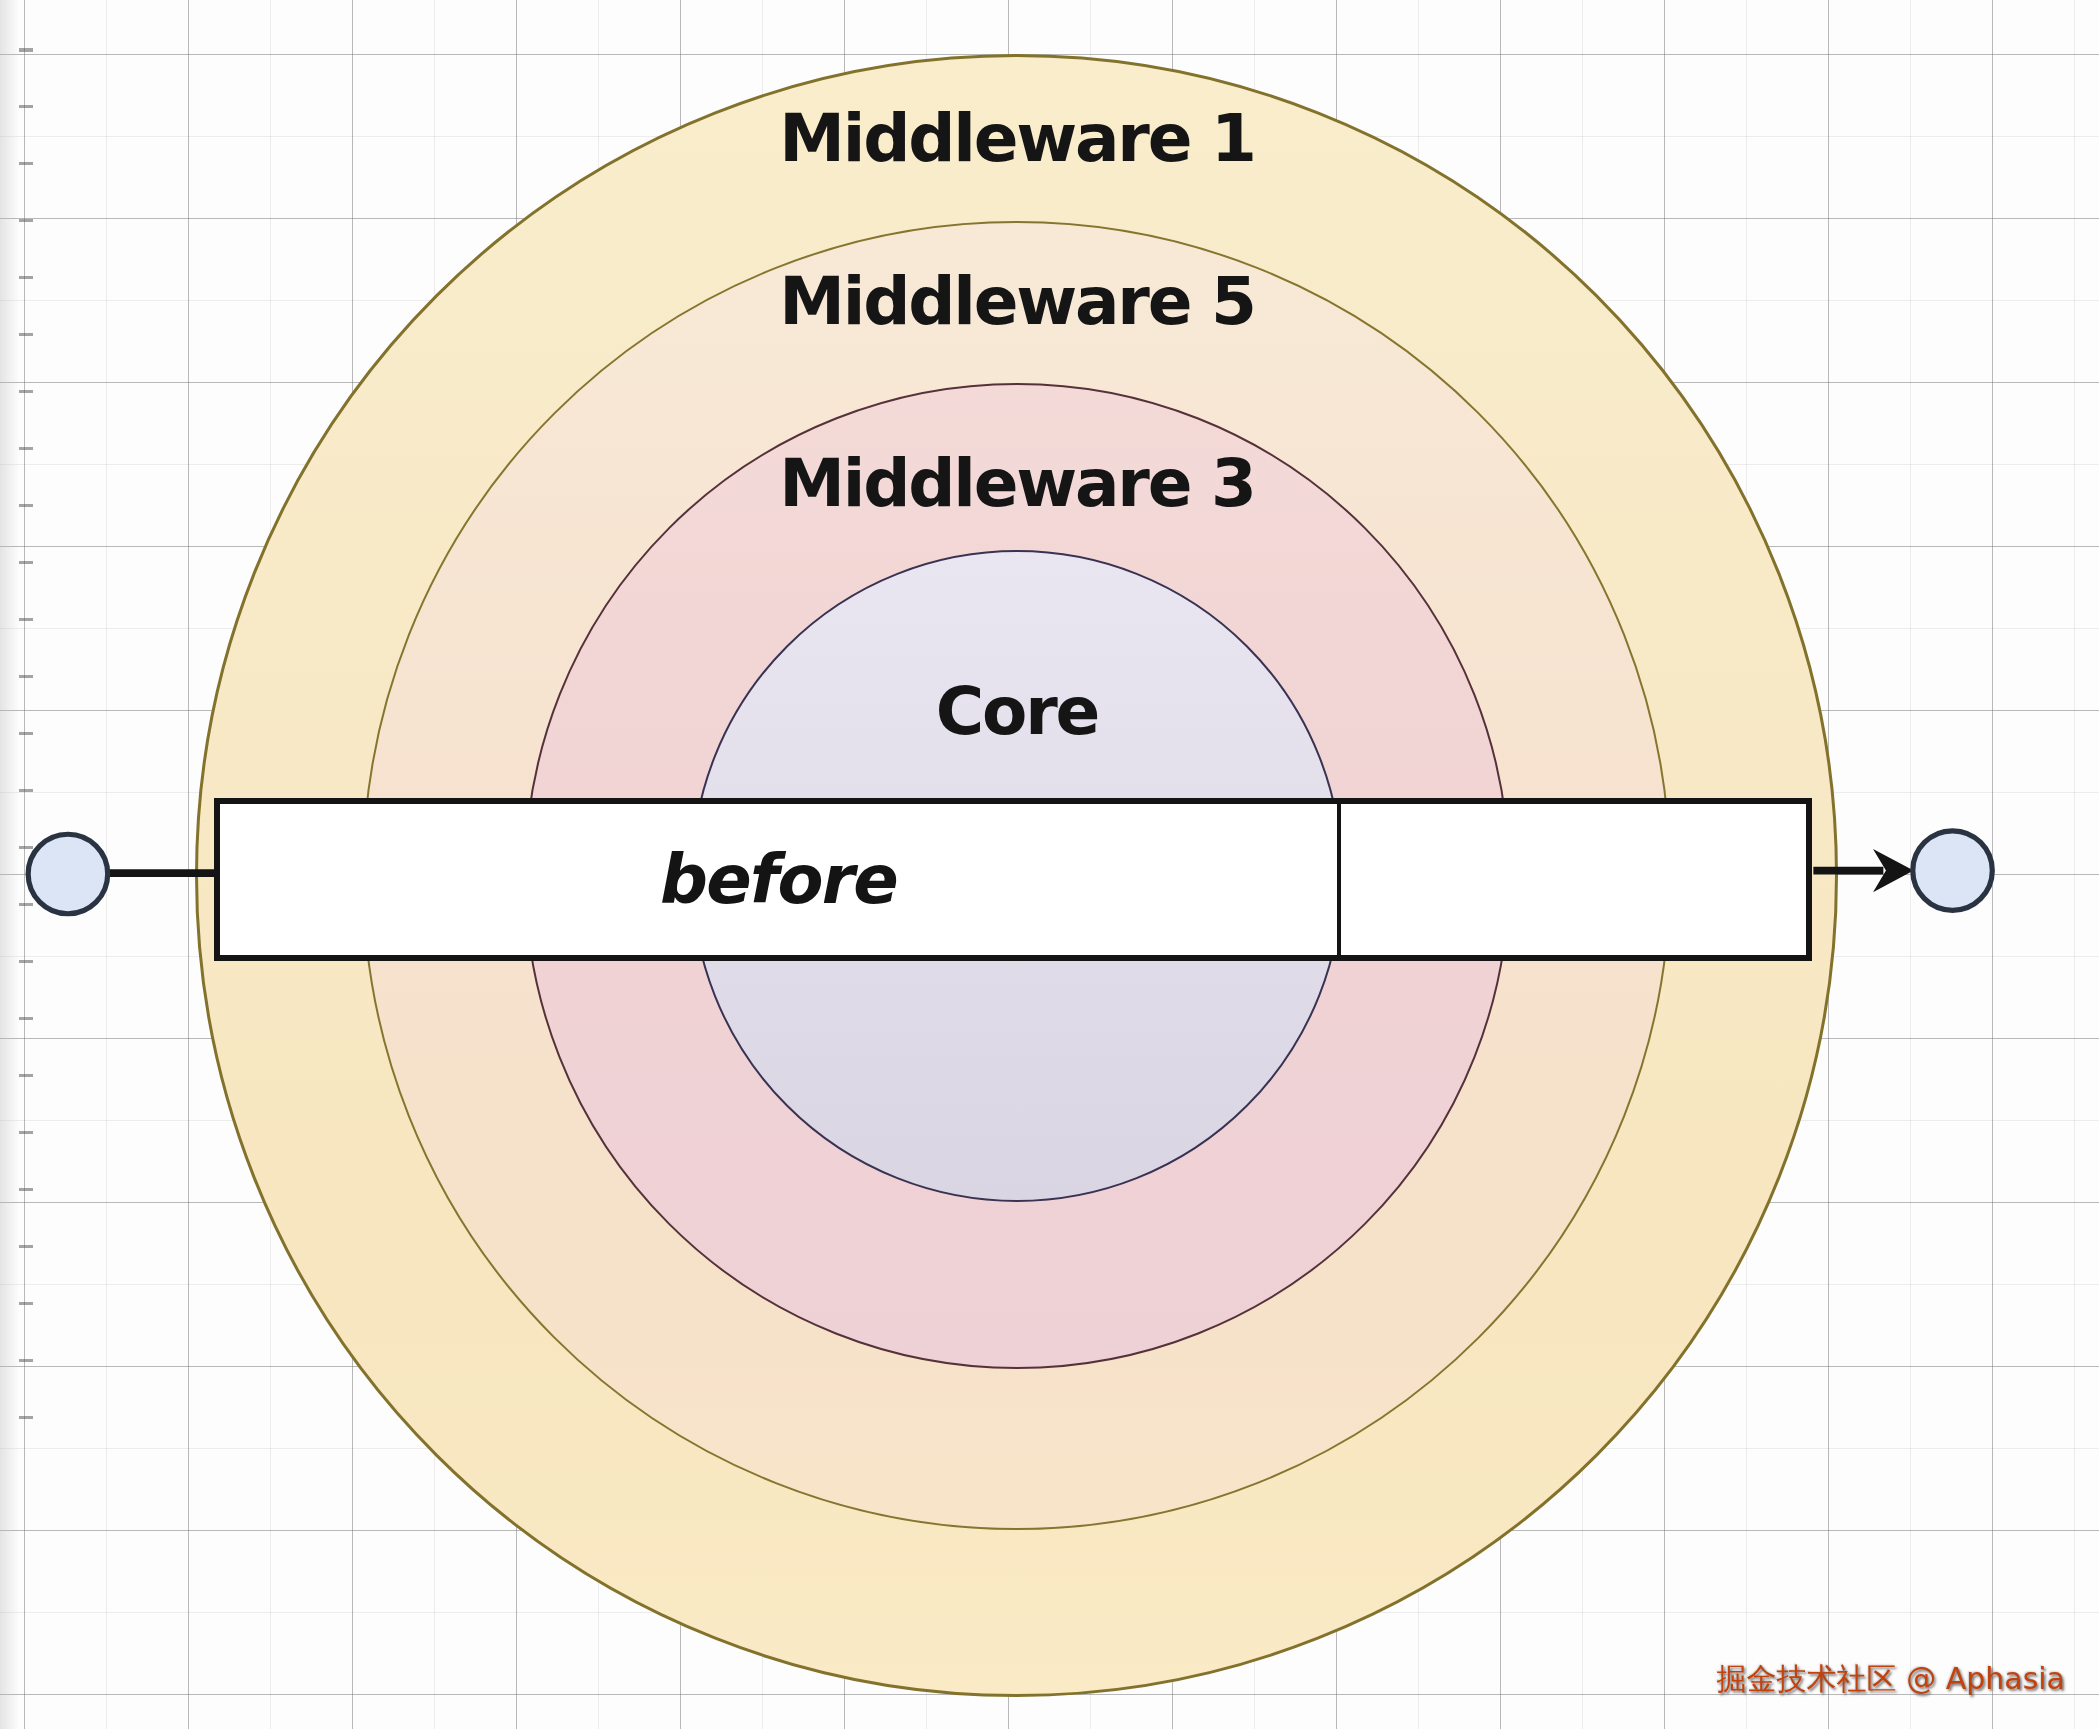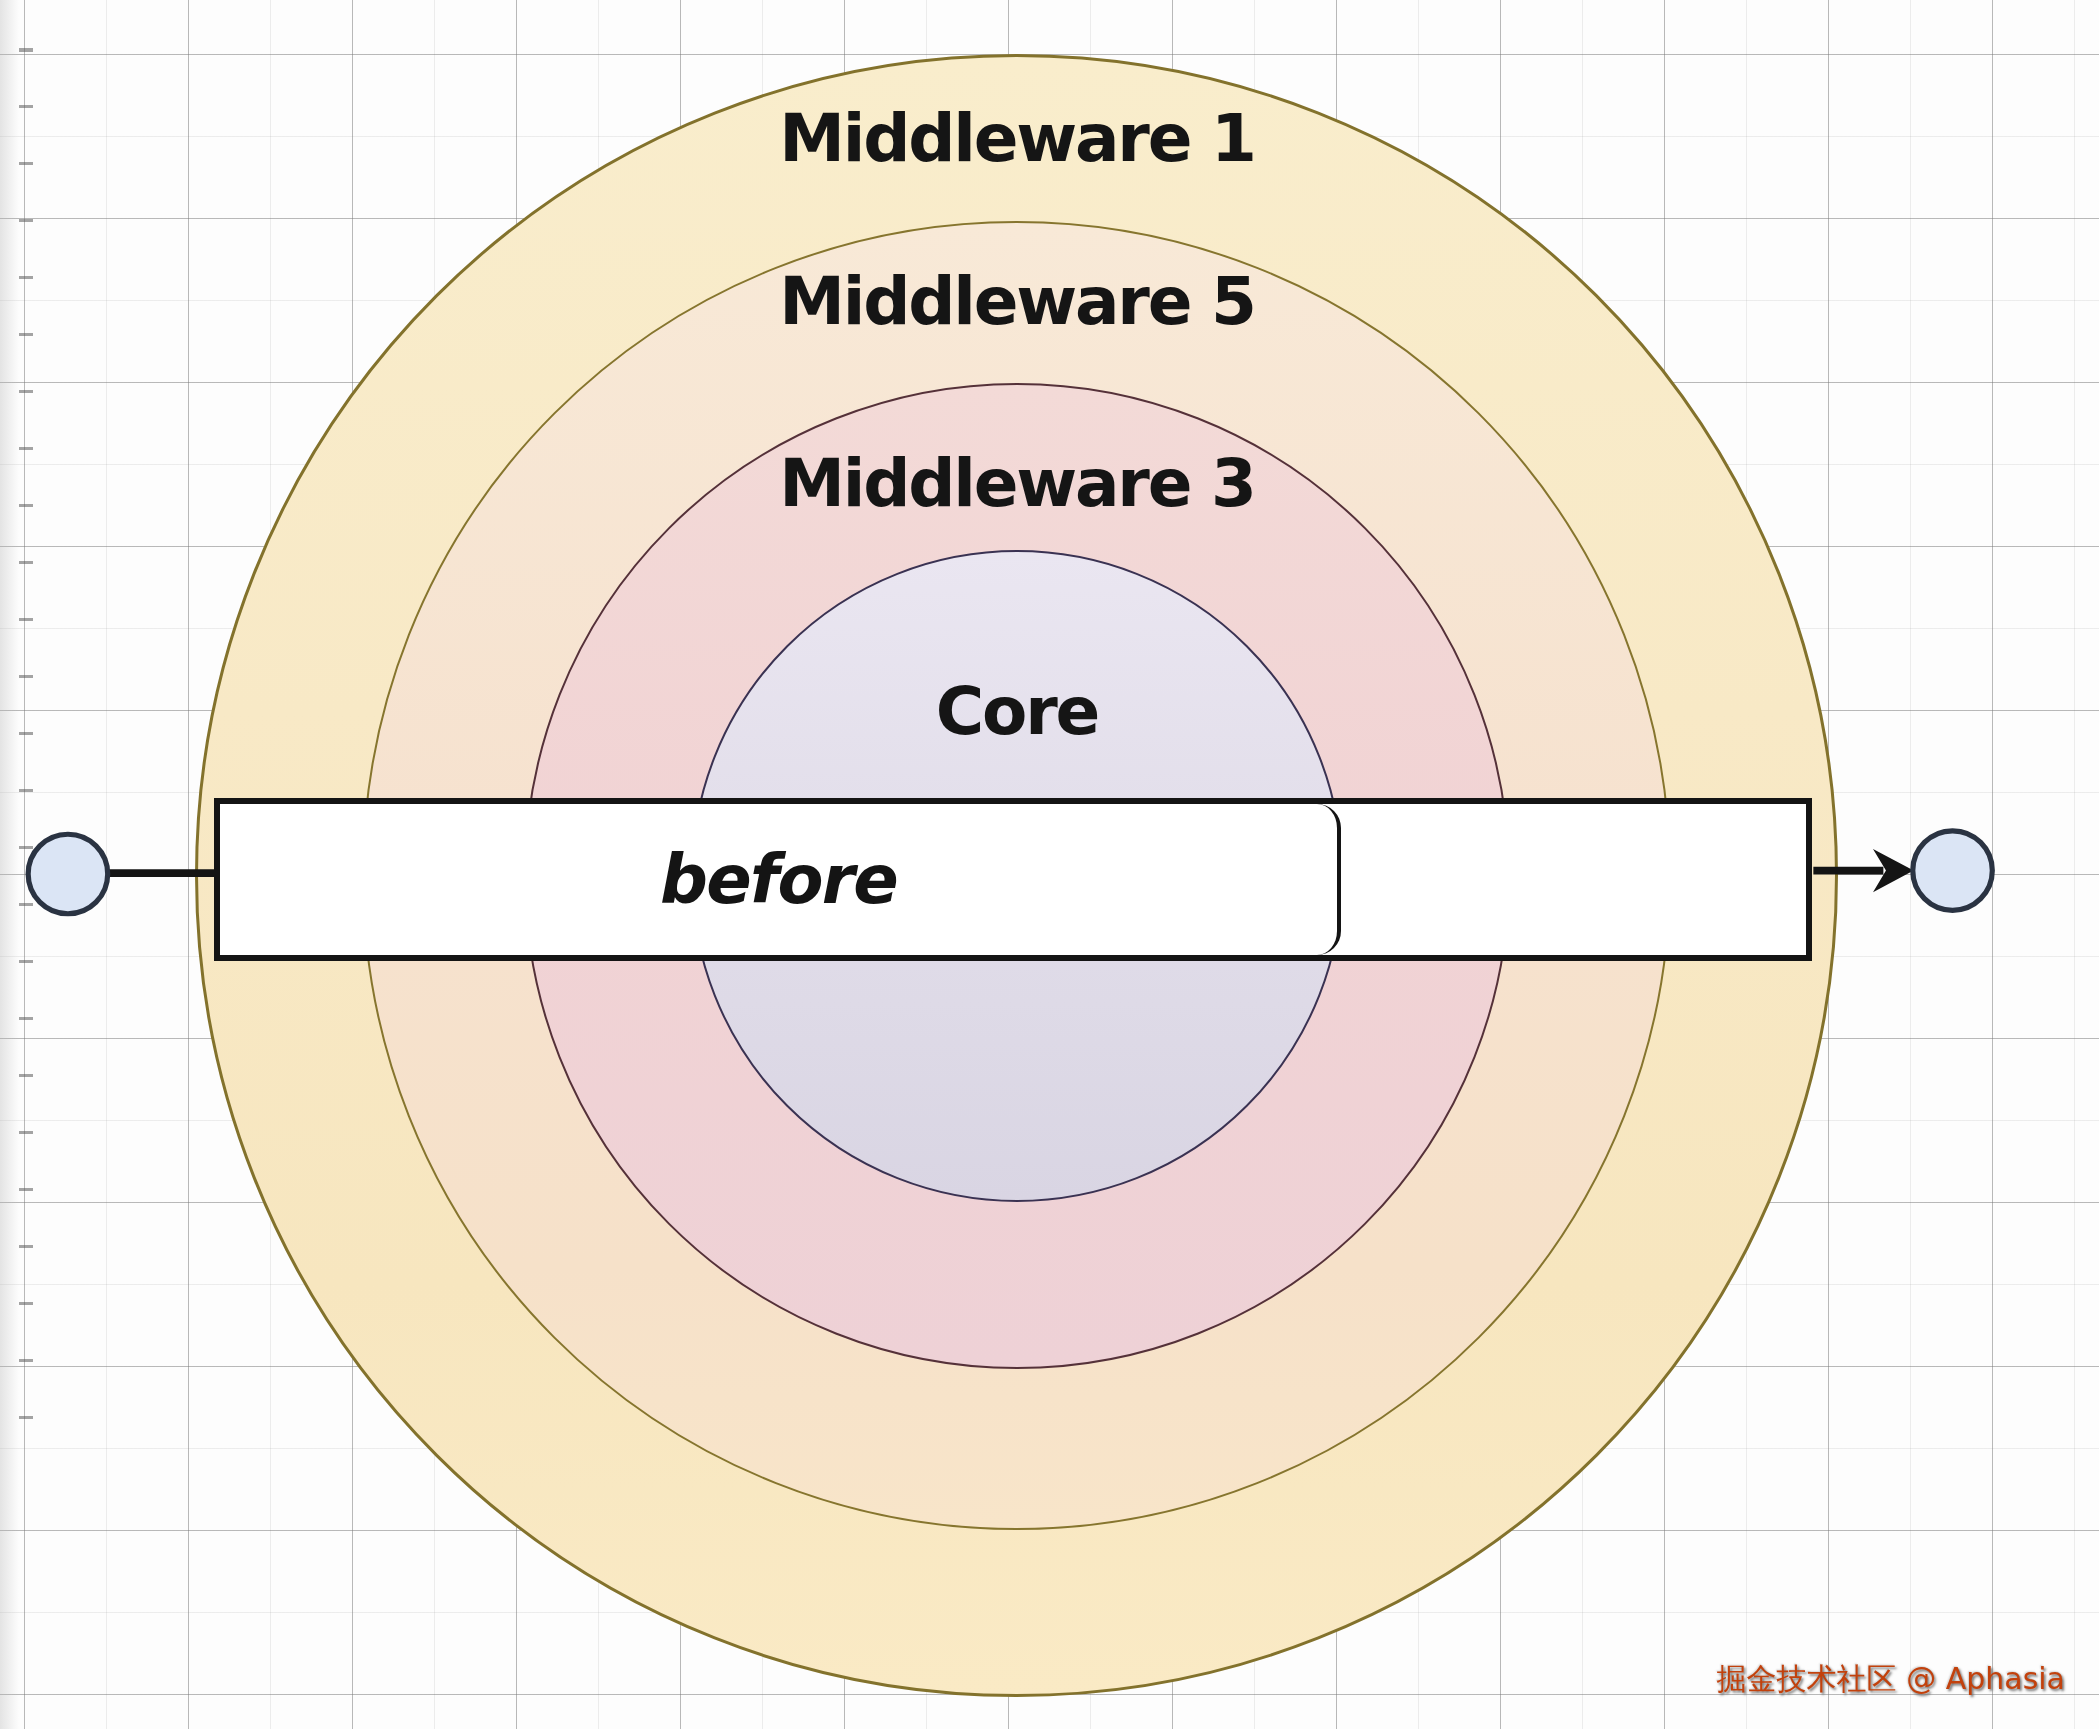--- a/index.html
+++ b/index.html
@@ -109,21 +109,20 @@
     border: 6px solid #141414;
     display: flex;
     z-index: 4;
   }
   .bar-section {
     display: flex;
     align-items: center;
     justify-content: center;
     height: 100%;
     box-sizing: border-box;
-    border-radius: 24px;
   }
   .bar-before {
     width: 1121px;
     border-right: 4.3px solid #141414;
   }
   .bar-after {
     flex: 1;
   }
   .bar-label {
     font-size: 67px;

